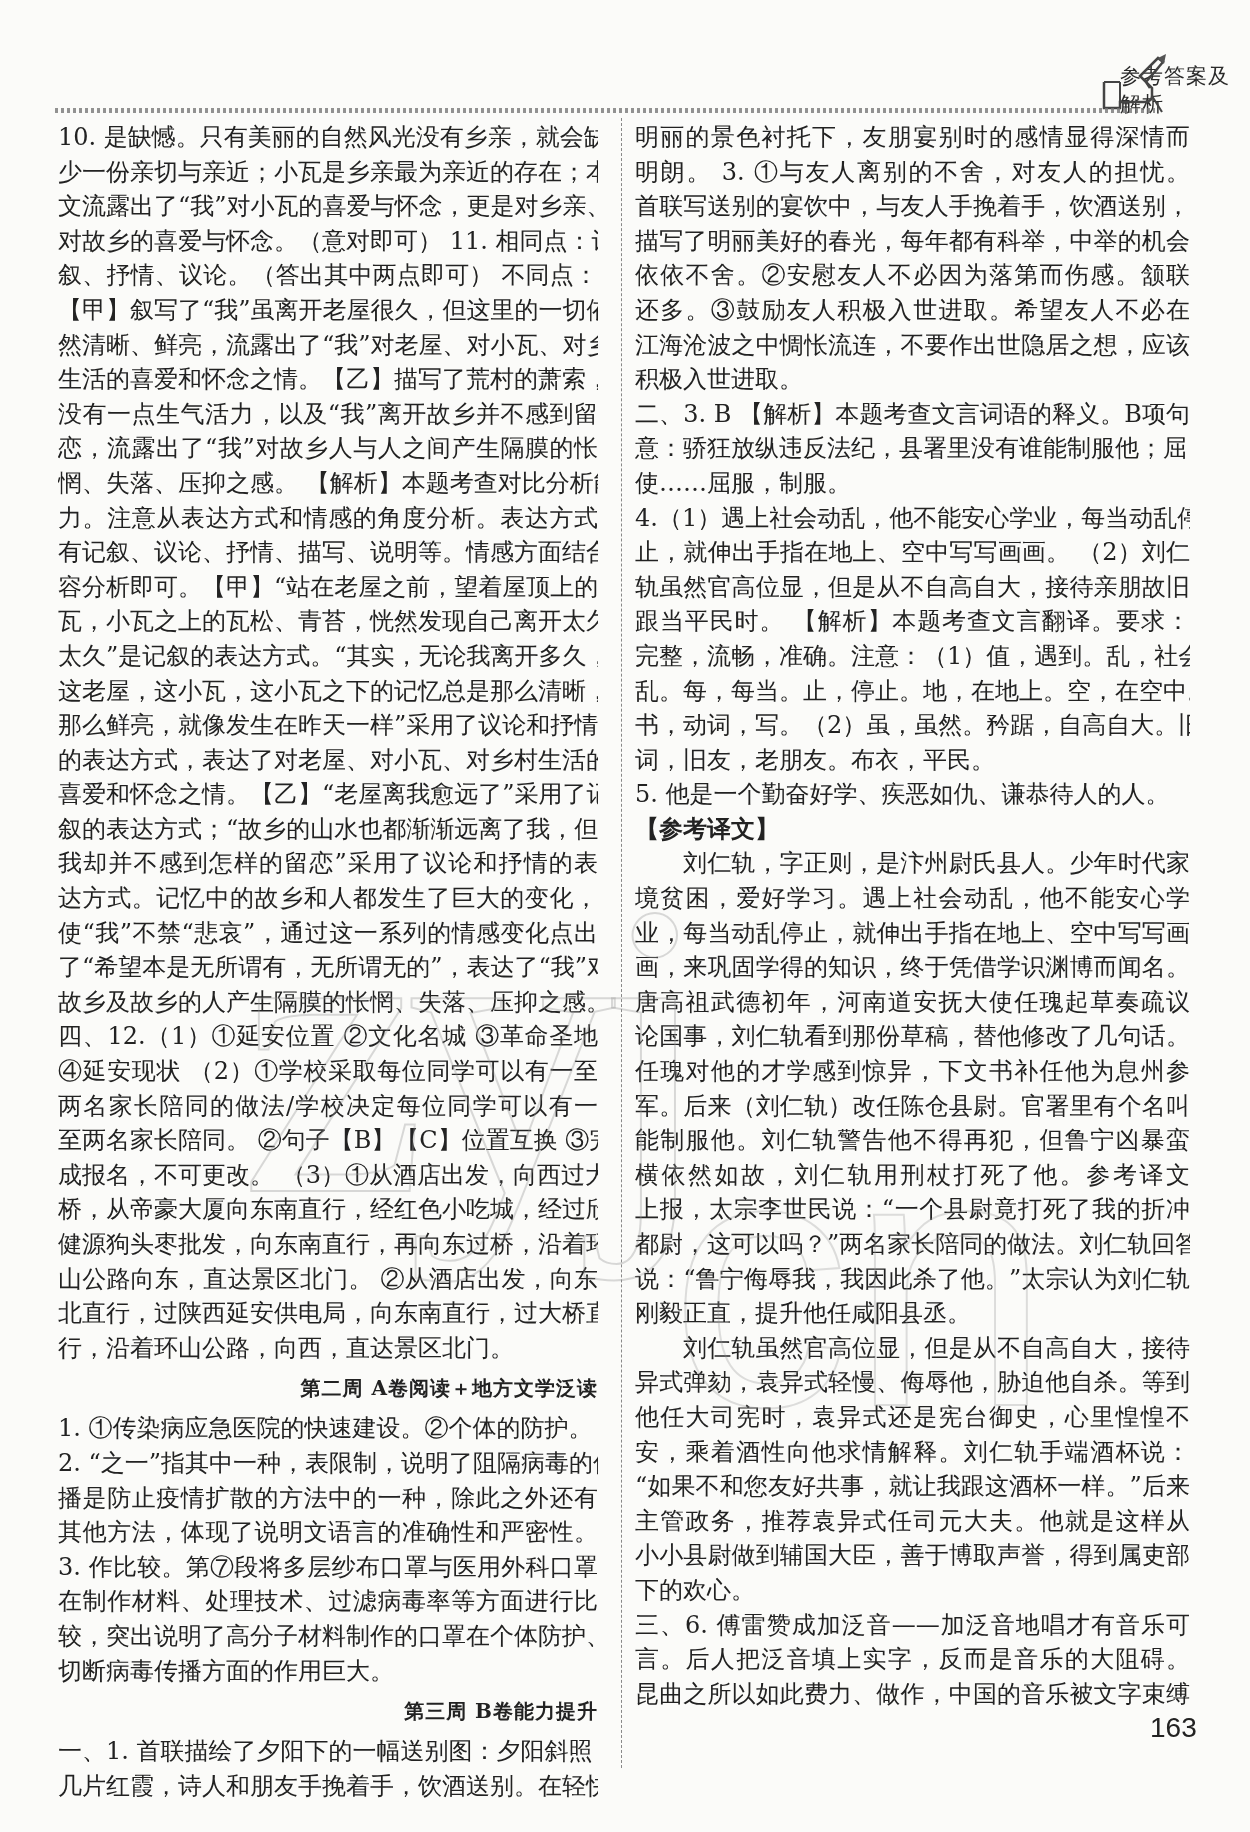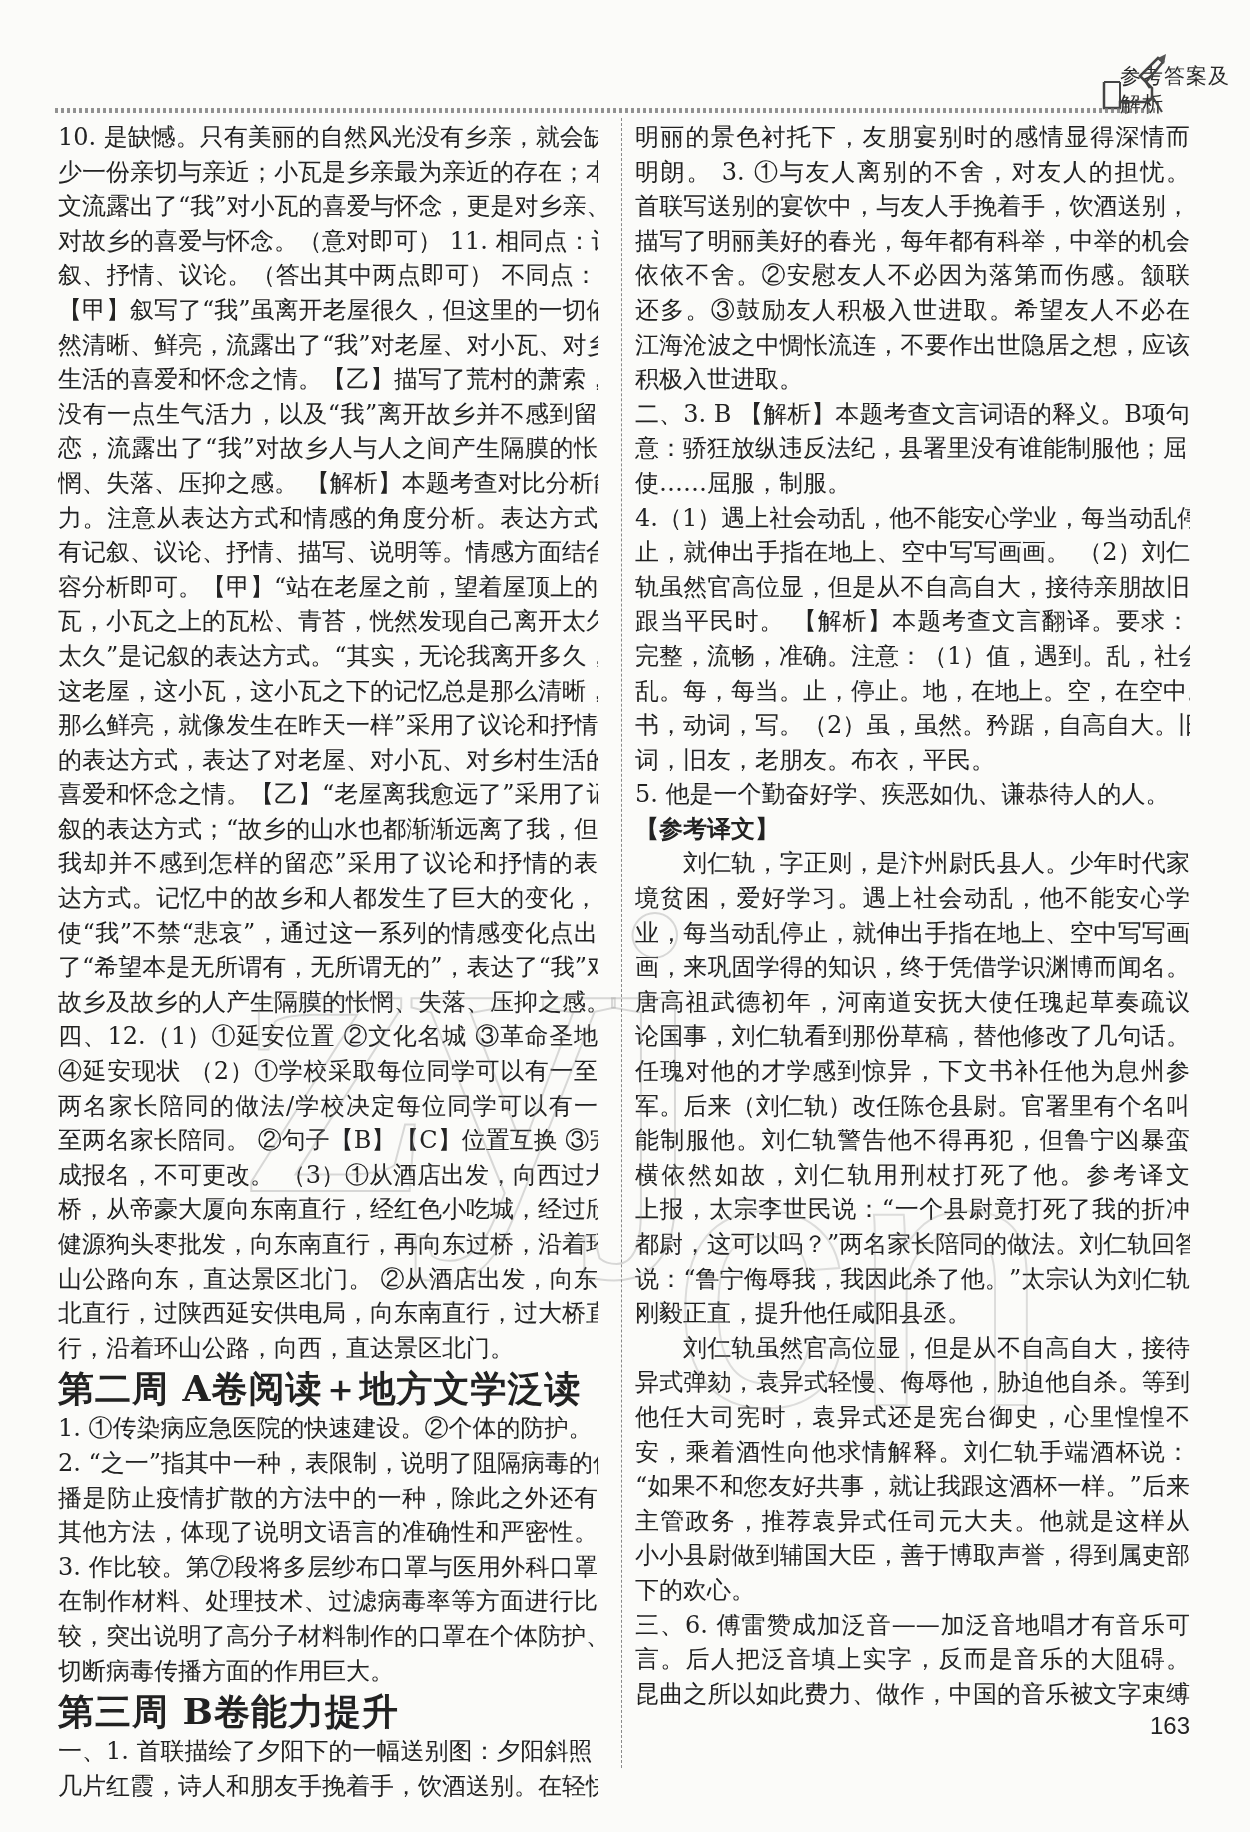--- a/index.html
+++ b/index.html
@@ -24,26 +24,26 @@
   .col { position:absolute; top:120px; }
   .col.left { left:58px; width:540px; }
   .col.right { left:635px; width:555px; }
   .line {
     height:34.6px; line-height:34.6px; font-size:24px; white-space:nowrap;
     text-align:justify; text-align-last:justify; overflow:hidden;
   }
   .line.last { text-align-last:left; }
   .line.indent { padding-left:48px; }
   .heading {
-    height:46px; line-height:46px; font-size:36px; font-weight:bold; text-align:left;
+    height:46px; line-height:46px; font-size:20px; font-weight:bold; text-align:right;
     font-family:"DejaVu Serif","Liberation Serif",serif; letter-spacing:1px;
   }
   .page-number {
     position:absolute; left:1150px; top:1712px; font-family:"Liberation Sans","DejaVu Sans",sans-serif;
-    font-size:24px; color:#222;
+    font-size:28px; color:#222;
   }
   .watermark {
     position:absolute; left:240px; top:840px; font-family:Liberation Serif, serif; font-size:420px;
     color:transparent; -webkit-text-stroke:2px rgba(150,150,150,0.35); pointer-events:none;
     letter-spacing:-20px; line-height:1;
   }
   .watermark2 {
     position:absolute; left:670px; top:1100px; font-family:Liberation Sans, sans-serif; font-size:360px;
     color:transparent; -webkit-text-stroke:2px rgba(150,150,150,0.3); pointer-events:none; line-height:1;
   }

